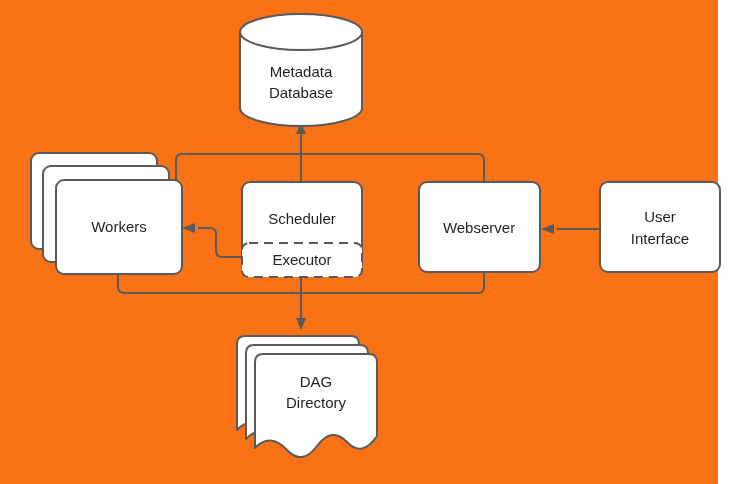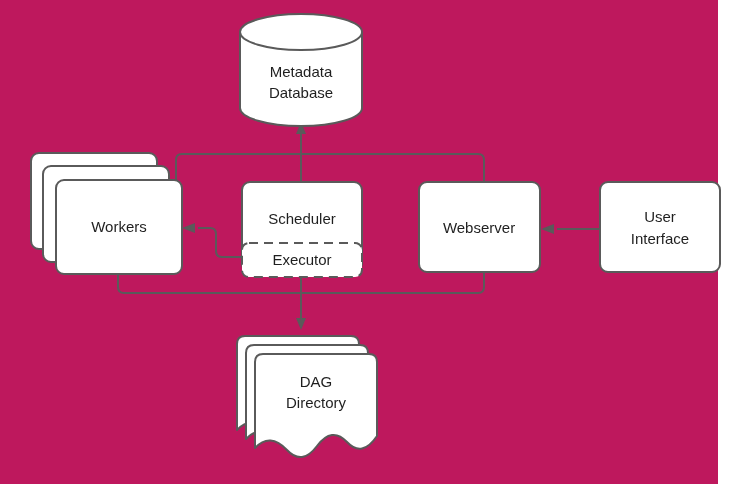--- a/index.html
+++ b/index.html
@@ -10,21 +10,21 @@
   body {
     width: 744px;
     height: 484px;
     overflow: hidden;
     font-family: "Liberation Sans", sans-serif;
   }
   #diagram-root {
     position: relative;
     width: 718px;
     height: 484px;
-    background: #be185d;
+    background: #f97316;
   }
   svg#arch-svg {
     display: block;
     width: 744px;
     height: 484px;
   }
   .shape-node {
     fill: #ffffff;
     stroke: #5a5a5a;
     stroke-width: 2;

